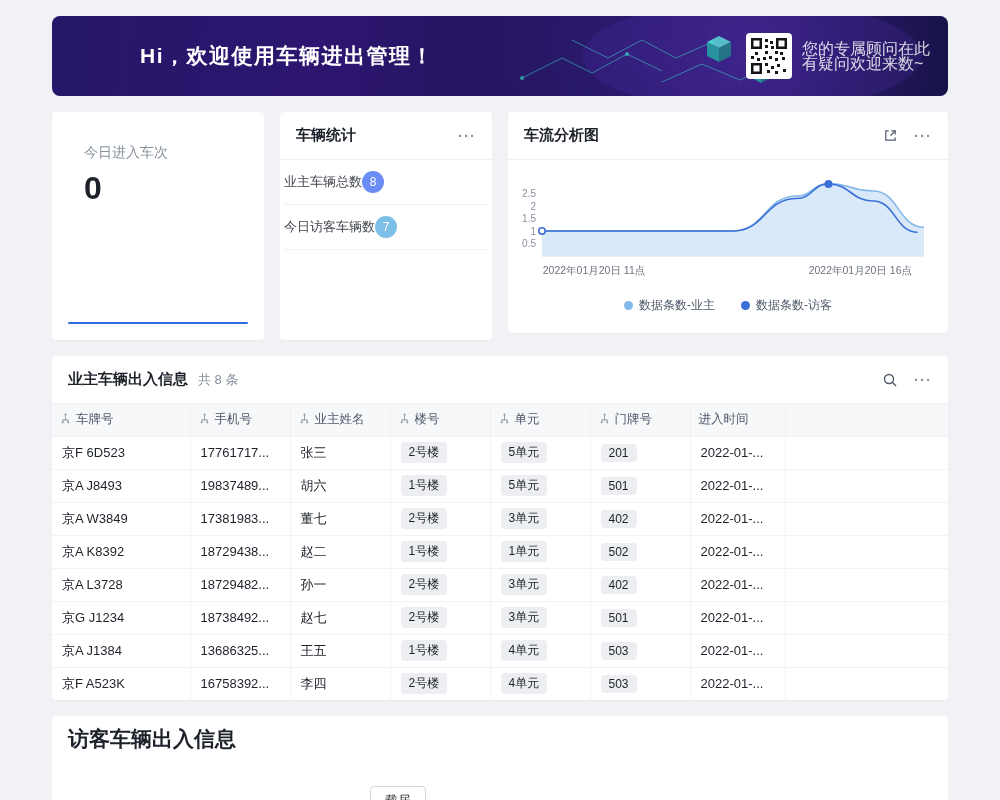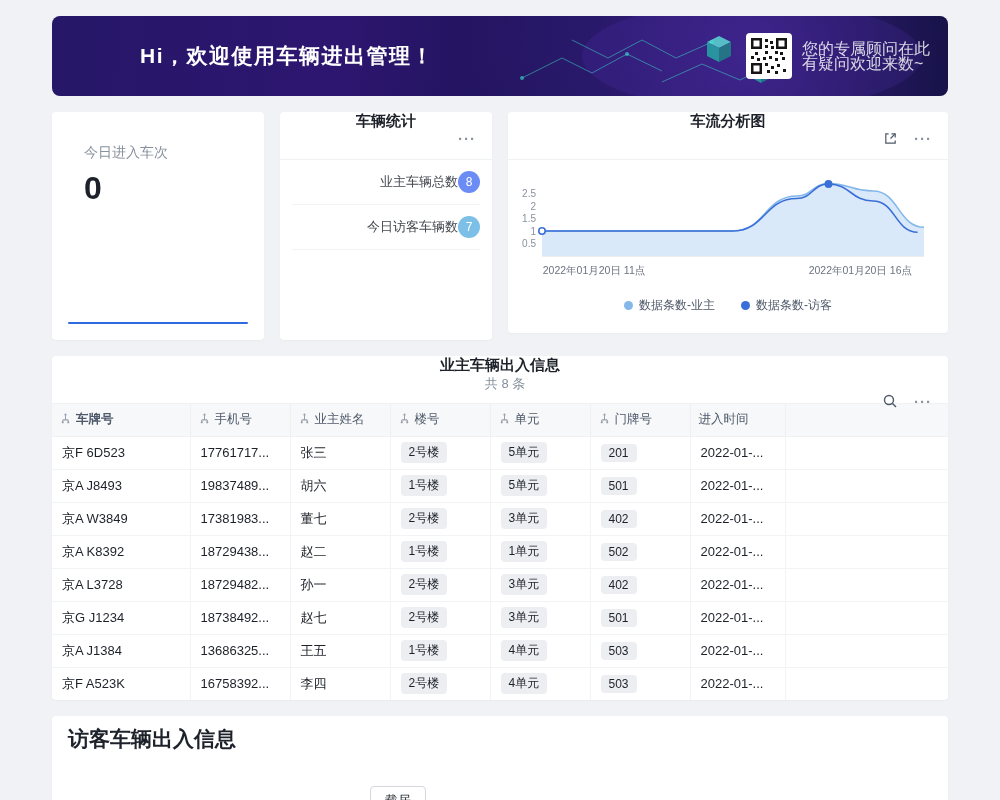--- a/index.html
+++ b/index.html
@@ -13,55 +13,55 @@
       linear-gradient(95deg,#261768 0%,#2d1670 32%,#151149 68%,#0b0d33 100%);}
   .banner-decor{position:absolute;inset:0;width:100%;height:100%;}
   .banner-title{position:absolute;left:88px;top:0;height:100%;display:flex;align-items:center;
     color:#ffffff;font-size:21px;font-weight:700;letter-spacing:1.5px;z-index:2;}
   .banner-right{position:absolute;right:18px;top:0;height:100%;display:flex;align-items:center;gap:10px;z-index:2;}
   .qr-box{width:46px;height:46px;background:#fff;border-radius:4px;display:flex;align-items:center;justify-content:center;}
   .qr-caption{font-size:16px;color:rgba(255,255,255,.82);line-height:15px;}
 
   
   .card{position:absolute;background:#fff;border-radius:4px;box-shadow:0 1px 2px rgba(0,0,0,.03);}
-  .card-head{height:48px;display:flex;align-items:center;padding:0 16px;border-bottom:1px solid #f0f1f3;box-sizing:border-box;flex-direction:column;}
+  .card-head{height:48px;display:flex;align-items:center;padding:0 16px;border-bottom:1px solid #f0f1f3;box-sizing:border-box;}
   .card-title{font-size:15px;font-weight:700;color:#1d2129;}
   .head-right{margin-left:auto;display:flex;align-items:center;gap:16px;color:#4e5969;}
   .more-btn{font-size:15px;font-weight:700;color:#8a919f;letter-spacing:1px;line-height:1;cursor:pointer;}
   .icon-btn{display:flex;align-items:center;cursor:pointer;}
 
   
   #card-today{left:52px;top:112px;width:212px;height:228px;padding:32px;box-sizing:border-box;}
   .today-title{font-size:14px;color:#86909c;}
   .today-value{font-size:32px;font-weight:600;color:#1d2129;margin-top:8px;}
   .today-line{position:absolute;left:16px;right:16px;bottom:16px;height:2px;background:#2e6be0;border-radius:1px;}
 
   
   #card-stats{left:280px;top:112px;width:212px;height:228px;}
-  .stat-item{height:44px;margin:0 12px;display:flex;align-items:center;justify-content:flex-end;
+  .stat-item{height:44px;margin:0 4px;display:flex;align-items:center;justify-content:flex-start;
     border-bottom:1px solid #f2f3f5;font-size:13px;color:#42464e;}
   .stat-badge{min-width:22px;height:22px;border-radius:11px;color:#fff;font-size:12px;
     display:flex;align-items:center;justify-content:center;box-sizing:border-box;}
 
   
   #card-chart{left:508px;top:112px;width:440px;height:221px;}
   .chart-wrap{padding:4px 6px 0 4px;}
   .chart-legend{display:flex;justify-content:center;gap:26px;font-size:12px;color:#4e5969;margin-top:1px;}
   .legend-item{display:flex;align-items:center;gap:6px;cursor:pointer;}
   .legend-item .dot{width:9px;height:9px;border-radius:50%;display:inline-block;}
 
   
   #card-owner{left:52px;top:356px;width:896px;height:344px;overflow:hidden;}
   .count-text{font-size:13px;color:#86909c;margin-left:10px;font-weight:400;}
   table{width:100%;border-collapse:collapse;table-layout:fixed;font-size:13px;color:#1d2129;}
   thead th{height:32px;background:#f7f8fa;font-weight:400;color:#4e5969;text-align:left;
     padding:0 8px;border:1px solid #eef0f2;border-top:none;font-size:12.5px;
     white-space:nowrap;overflow:hidden;box-sizing:border-box;}
   thead th svg{vertical-align:-1px;margin-right:5px;}
-  thead th:first-child{border-left:none;font-weight:bold;}
+  thead th:first-child{border-left:none;}
   thead th:last-child{border-right:none;}
   tbody td{height:33px;padding:0 10px;border:1px solid #f2f3f4;border-top:none;
     white-space:nowrap;overflow:hidden;text-overflow:ellipsis;box-sizing:border-box;}
   tbody td:first-child{border-left:none;}
   tbody td:last-child{border-right:none;}
   .pill{background:#eceef1;border-radius:4px;padding:2px 8px;font-size:12px;color:#1d2129;display:inline-block;}
 
   
   #card-visitor{left:52px;top:716px;width:896px;height:120px;}
   .visitor-title{padding:9px 16px 0;font-size:21px;font-weight:700;color:#1d2129;}

